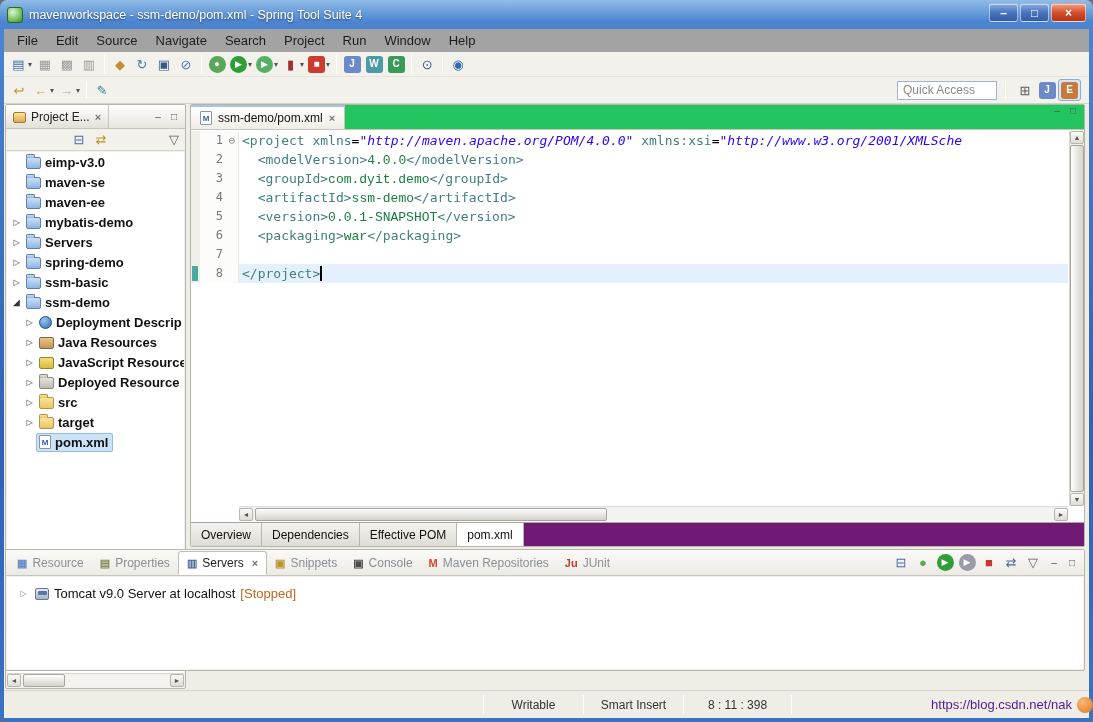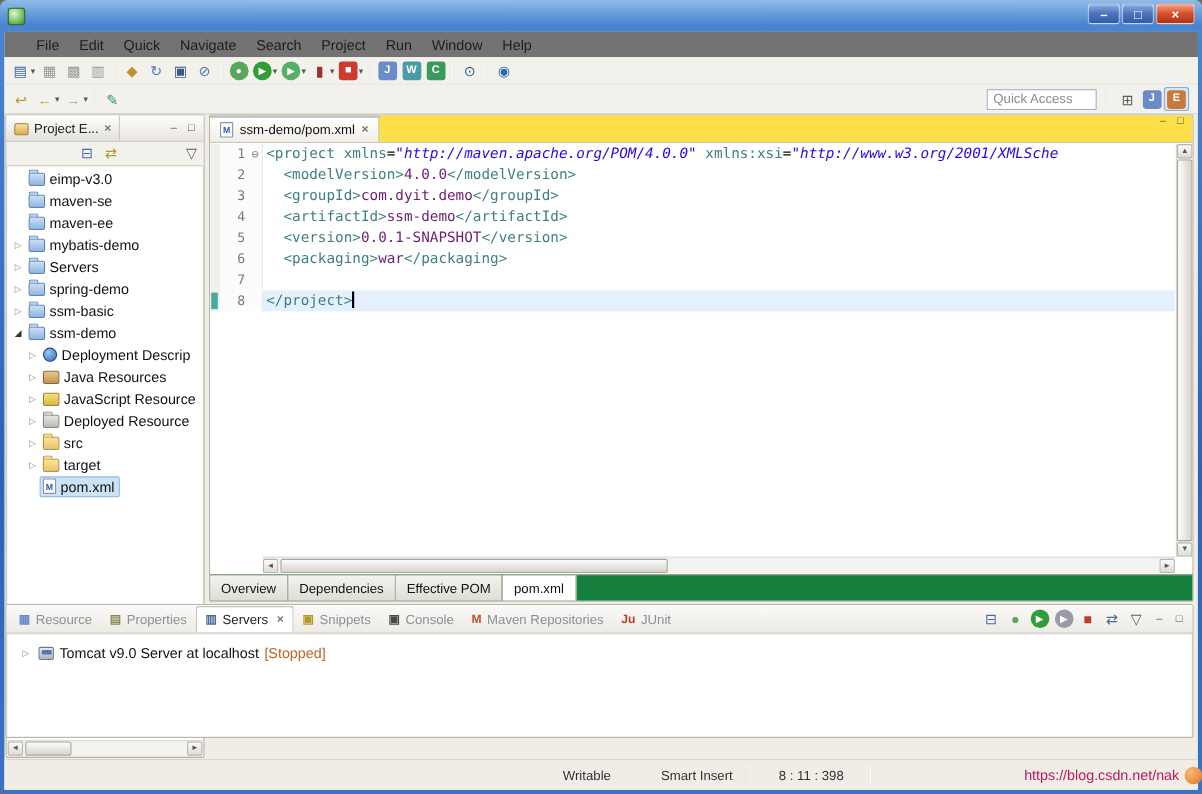--- a/index.html
+++ b/index.html
@@ -12,21 +12,21 @@
   .app-icon{width:16px;height:16px;border-radius:3px;background:radial-gradient(circle at 35% 30%,#dff5d8,#7dc465 55%,#3c8a2e);border:1px solid #2c6a22;flex:none;}
   .title-text{color:#fff;font-size:12.5px;text-shadow:0 1px 2px rgba(0,0,0,.55);white-space:nowrap;}
   .win-controls{margin-left:auto;display:flex;gap:2px;align-self:flex-start;margin-top:3px;}
   .btn-ctl{width:29px;height:19px;border-radius:3px;display:flex;align-items:center;justify-content:center;
            color:#fff;font-size:12px;font-weight:bold;border:1px solid rgba(255,255,255,.55);
            background:linear-gradient(#89aee4,#4a74bc 50%,#335ca8);box-shadow:inset 0 1px 0 rgba(255,255,255,.5);}
   .btn-close{width:35px;background:linear-gradient(#f4a083,#d4502c 50%,#b03416);}
   
   .client{position:absolute;left:4px;top:29px;right:4px;bottom:4px;background:#EFEDE6;}
   
-  .menubar{position:absolute;left:0;top:0;right:0;height:23px;display:flex;align-items:center;background:#737373;padding-left:20px;font-size:13px;color:#1d1d1d;}
+  .menubar{position:absolute;left:0;top:0;right:0;height:23px;display:flex;align-items:center;background:#a3a3a3;padding-left:4px;font-size:13px;color:#1d1d1d;}
   .menu-item{padding:3px 9px;border-radius:2px;cursor:default;}
   
   .toolbar{position:absolute;left:0;right:0;display:flex;align-items:center;background:#F2F1EC;padding:0 4px;}
   .toolbar1{top:23px;height:25px;border-bottom:1px solid #E6E4DC;}
   .toolbar2{top:48px;height:27px;border-bottom:1px solid #D5D2C8;}
   .tb-group{display:flex;align-items:center;}
   .tb-btn{height:22px;min-width:22px;display:flex;align-items:center;justify-content:center;gap:1px;padding:0 2px;border-radius:3px;}
   .tb-active{background:#D8E6F4;border:1px solid #86AEDC;}
   .tb-glyph{width:17px;height:17px;display:flex;align-items:center;justify-content:center;font-size:13px;line-height:1;}
   .shape-circle{border-radius:50%;font-size:9px;}
@@ -55,104 +55,105 @@
   
   .explorer{position:absolute;left:1px;top:75px;width:181px;height:585px;background:#F2F1EC;border:1px solid #B8B5AC;border-radius:2px;}
   .exp-header{height:24px;display:flex;align-items:center;background:linear-gradient(#FDFDFC,#E8E6E0);border-bottom:1px solid #C8C5BC;}
   .exp-tab{display:flex;align-items:center;gap:5px;padding:0 7px;height:100%;background:linear-gradient(#FFFFFF,#E2E0DA);border-right:1px solid #C8C5BC;font-size:12px;color:#222;}
   .mini-ctl{color:#555;font-size:10px;width:16px;text-align:center;}
   .hdr-ctls{margin-left:auto;display:flex;padding-right:3px;}
   .exp-toolbar{height:22px;display:flex;align-items:center;border-bottom:1px solid #D8D5CC;background:#F2F1EC;padding-left:62px;}
   .exp-toolbar .tb-btn{height:20px;}
   .exp-toolbar .spacer{flex:1;}
   .exp-tree{position:absolute;left:1px;right:1px;top:47px;bottom:15px;background:#fff;overflow:hidden;}
-  .tree-row{display:flex;align-items:center;height:20px;font-size:13px;color:#111;white-space:nowrap;}
+  .tree-row{display:flex;align-items:center;height:20px;font-size:13px;color:#111;white-space:nowrap;font-weight:bold;}
   .expander{width:13px;flex:none;text-align:center;font-size:8px;color:#8a8a8a;}
   .expander.open{color:#333;}
   .row-inner{display:flex;align-items:center;gap:4px;padding:1px 4px 1px 2px;border:1px solid transparent;border-radius:2px;}
   .row-inner.sel{background:#CBE2F7;border-color:#90BEE4;}
   .exp-hscroll{position:absolute;left:1px;right:1px;bottom:1px;height:14px;background:#F0EFEA;border-top:1px solid #D8D5CC;display:flex;align-items:center;}
   
   .sc-arrow{width:14px;height:13px;flex:none;display:flex;align-items:center;justify-content:center;font-size:7px;color:#555;
             background:linear-gradient(#FAFAF8,#DEDCD6);border:1px solid #B8B5AC;border-radius:2px;}
   .sc-track{flex:1;position:relative;height:13px;background:#F4F3EF;}
   .sc-thumb{position:absolute;top:0;height:13px;background:linear-gradient(#FDFDFC,#D5D3CC);border:1px solid #A8A59C;border-radius:2px;}
   .sc-vtrack{position:absolute;left:0;right:0;top:14px;bottom:14px;background:#F4F3EF;}
   .sc-vthumb{position:absolute;left:0;right:0;background:linear-gradient(90deg,#FDFDFC,#D5D3CC);border:1px solid #A8A59C;border-radius:2px;}
   
   .editor{position:absolute;left:186px;top:75px;width:895px;height:443px;background:#fff;border:1px solid #B8B5AC;border-radius:2px;}
-  .ed-tabs{height:25px;background:#fde047;border-bottom:1px solid #C8C5BC;display:flex;align-items:stretch;}
+  .ed-tabs{height:25px;background:#22c55e;border-bottom:1px solid #C8C5BC;display:flex;align-items:stretch;}
   .ed-tab{display:flex;align-items:center;gap:6px;padding:0 9px;font-size:12px;color:#111;background:linear-gradient(#FFFFFF,#EFEDE7);border-right:1px solid #C8C5BC;border-top:2px solid #A8C4E0;}
   .tab-x{color:#777;font-weight:bold;font-size:11px;}
   .ed-body{position:absolute;left:0;top:26px;right:16px;bottom:40px;background:#fff;overflow:hidden;
            font-family:"DejaVu Sans Mono","Liberation Mono",monospace;font-size:13px;}
   .ed-line{display:flex;height:19px;line-height:19px;}
   .ln-ann{width:9px;flex:none;background:#F0EFEA;position:relative;}
   .ann-marker{position:absolute;left:1px;top:2px;width:6px;height:15px;background:#49A8A0;display:block;}
   .ln-num{width:26px;flex:none;text-align:right;padding-right:3px;color:#787878;background:#FCFCFB;font-size:12px;}
   .ln-fold{width:13px;flex:none;text-align:center;color:#8a8a8a;font-size:11px;background:#FCFCFB;border-right:1px solid #E8E8E4;}
   .ln-code{flex:1;white-space:pre;padding-left:3px;color:#000;}
   .ed-line.current .ln-code{background:#E4F0FB;}
   .tok-tag{color:#3F7F7F;}
   .tok-attr{color:#3F7F7F;}
   .tok-val{color:#2A00FF;font-style:italic;}
-  .tok-text{color:#701a75;}
+  .tok-text{color:#15803d;font-family:Liberation Mono, monospace;}
   .tok-plain{color:#000;}
   .cursor{display:inline-block;width:1.5px;height:15px;background:#000;vertical-align:-3px;}
   .ed-vscroll{position:absolute;right:0;top:26px;bottom:40px;width:15px;background:#F0EFEA;border-left:1px solid #D8D5CC;}
   .ed-vscroll .sc-arrow{position:absolute;left:0;width:14px;}
   .ed-vscroll .up{top:0;} .ed-vscroll .down{bottom:0;}
   .ed-hscroll{position:absolute;left:48px;right:16px;bottom:25px;height:15px;display:flex;align-items:center;background:#F0EFEA;border-top:1px solid #E0DEDA;}
-  .page-tabs{position:absolute;left:0;right:0;bottom:0;height:24px;background:#15803d;border-top:1px solid #A8A59C;display:flex;align-items:stretch;}
+  .page-tabs{position:absolute;left:0;right:0;bottom:0;height:24px;background:#701a75;border-top:1px solid #A8A59C;display:flex;align-items:stretch;}
   .page-tab{display:flex;align-items:center;padding:0 10px;font-size:12px;color:#111;background:linear-gradient(#F4F3EF,#DEDCD5);border-right:1px solid #B8B5AC;}
   .page-tab.sel{background:#fff;}
   
   .bottom{position:absolute;left:1px;top:520px;width:1080px;height:122px;background:#F2F1EC;border:1px solid #B8B5AC;border-radius:2px;}
   .bt-tabs{height:26px;display:flex;align-items:flex-end;background:linear-gradient(#FBFAF8,#ECEAE4);border-bottom:1px solid #C8C5BC;padding-left:3px;}
   .bt-tab{display:flex;align-items:center;gap:5px;padding:0 8px;height:24px;font-size:12px;color:#8a9096;}
   .bt-tab.sel{background:#fff;color:#222;border:1px solid #C0BDB4;border-bottom:1px solid #fff;border-radius:3px 3px 0 0;}
   .bt-ic{font-size:11px;font-weight:bold;line-height:1;}
   .bt-x{color:#777;font-weight:bold;font-size:11px;margin-left:3px;}
   .bt-actions{margin-left:auto;display:flex;align-items:center;gap:2px;padding-right:4px;align-self:center;}
   .bt-content{position:absolute;left:1px;right:1px;top:27px;bottom:1px;background:#fff;}
   .server-row{display:flex;align-items:center;gap:5px;height:20px;padding-left:10px;margin-top:6px;font-size:13px;color:#111;}
   .server-status{color:#BF651F;}
   
   .statusbar{position:absolute;left:0;right:0;top:661px;height:28px;background:#EFEDE6;border-top:1px solid #D8D5CC;font-size:12px;color:#333;}
   .sb-cell{position:absolute;top:0;height:100%;display:flex;align-items:center;justify-content:center;}
   .sb-sep{position:absolute;top:4px;bottom:4px;width:1px;background:#C6C3BA;border-right:1px solid #fff;}
-  .watermark{position:absolute;right:-4px;top:0;height:100%;display:flex;align-items:center;gap:5px;color:#be185d;font-size:13px;}
+  .watermark{position:absolute;right:-4px;top:0;height:100%;display:flex;align-items:center;gap:5px;color:#4c1d95;font-size:13px;}
   .wm-dot{width:16px;height:16px;border-radius:50%;background:radial-gradient(circle at 35% 30%,#F8B878,#E07820);flex:none;}
 </style>
 </head>
 <body>
 
 <div class="window">
 
   <div class="titlebar">
     <div class="app-icon"></div>
+    <span class="title-text">mavenworkspace - ssm-demo/pom.xml - Spring Tool Suite 4</span>
     <div class="win-controls">
       <div class="btn-ctl">
           <span>–</span>
         </div>
       <div class="btn-ctl">
           <span>□</span>
         </div>
       <div class="btn-ctl btn-close">
           <span>×</span>
         </div>
     </div>
   </div>
 
   <div class="client">
 
     <div class="menubar">
         <div class="menu-item">File</div>
         <div class="menu-item">Edit</div>
-        <div class="menu-item">Quick</div>
+        <div class="menu-item">Source</div>
         <div class="menu-item">Navigate</div>
         <div class="menu-item">Search</div>
         <div class="menu-item">Project</div>
         <div class="menu-item">Run</div>
         <div class="menu-item">Window</div>
         <div class="menu-item">Help</div>
       </div>
 
     <div class="toolbar toolbar1">
       <div class="tb-group">

